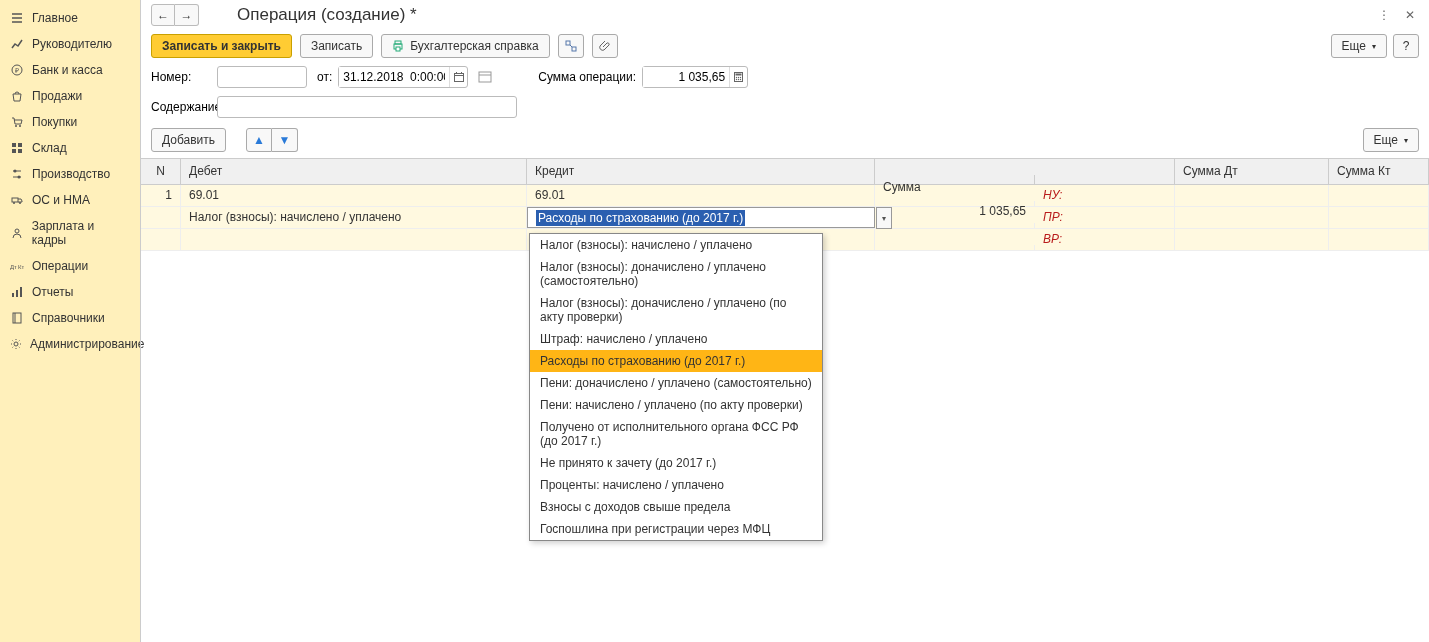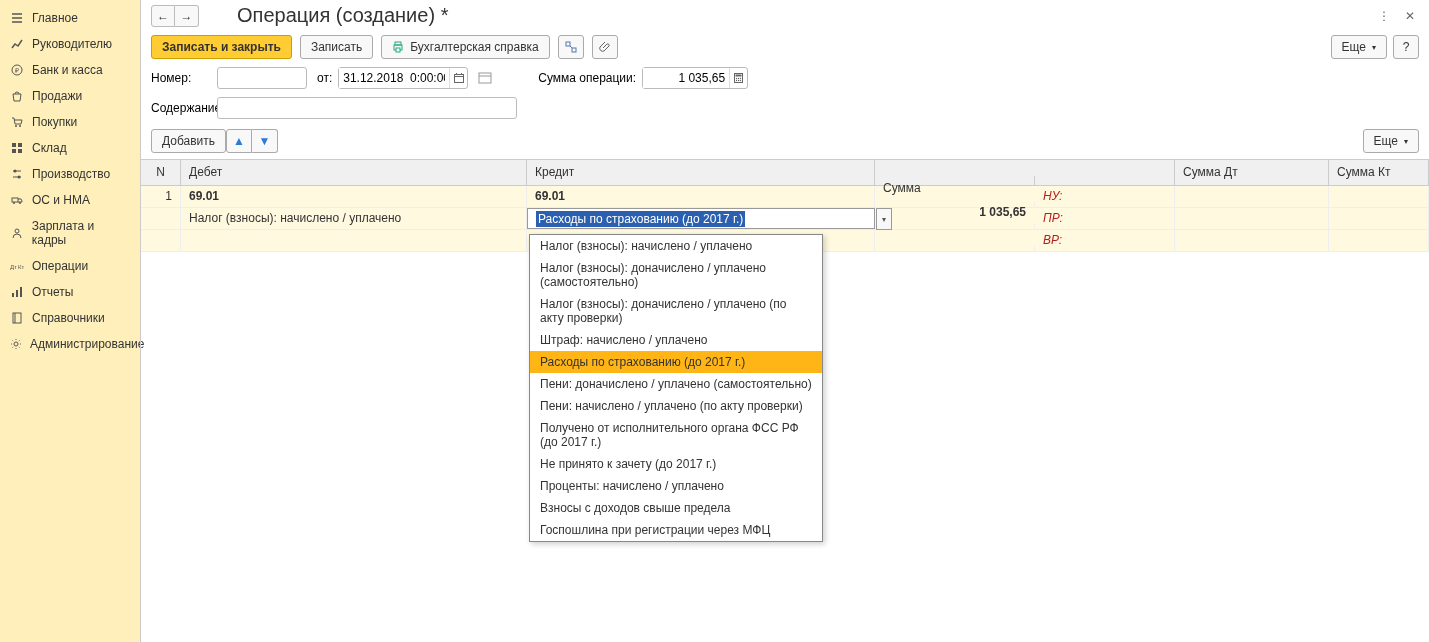--- a/index.html
+++ b/index.html
@@ -56,21 +56,21 @@
     border-radius: 3px;
     display: flex;
     align-items: center;
     justify-content: center;
     cursor: pointer;
   }
   .nav-group { display:flex; gap:0; }
   .nav-group .nav-btn:first-child { border-radius: 3px 0 0 3px; }
   .nav-group .nav-btn:last-child { border-radius: 0 3px 3px 0; border-left:none; }
   .title {
-    font-size: 20px;
+    font-size: 17px;
     margin-left: 30px;
   }
   .titlebar-right {
     margin-left: auto;
     display: flex;
     gap: 8px;
     align-items: center;
   }
   .icon-btn {
     width: 18px;
@@ -153,21 +153,21 @@
     border-left: 1px solid #ddd;
     cursor: pointer;
     color: #666;
     font-size: 10px;
     height:100%;
   }
   .table-toolbar {
     display: flex;
     align-items: flex-end;
     padding: 6px 10px;
-    gap: 0;
+    gap: 20px;
   }
   .table {
     border-top: 1px solid #ccc;
     flex: 1;
     position: relative;
   }
   .thead {
     display: flex;
     background: #f0f0f0;
     border-bottom: 1px solid #ccc;
@@ -192,21 +192,21 @@
     height: 22px;
     align-items: stretch;
     border-bottom: 1px solid #eee;
   }
   .td {
     border-right: 1px solid #eee;
     padding: 3px 8px;
     font-size: 12px;
   }
   .row-yellow { background: #fff9e0; }
-  .bold { font-weight: bold; }
+  .bold { font-weight: normal; }
   .num { text-align: right; }
   .italic-gray { color:#b91c1c; font-style: italic; }
   .credit-cell-active {
     background: #fff;
     border: 1px solid #999;
     position: relative;
     display:flex;
     align-items:center;
   }
   .credit-cell-active .sel {

